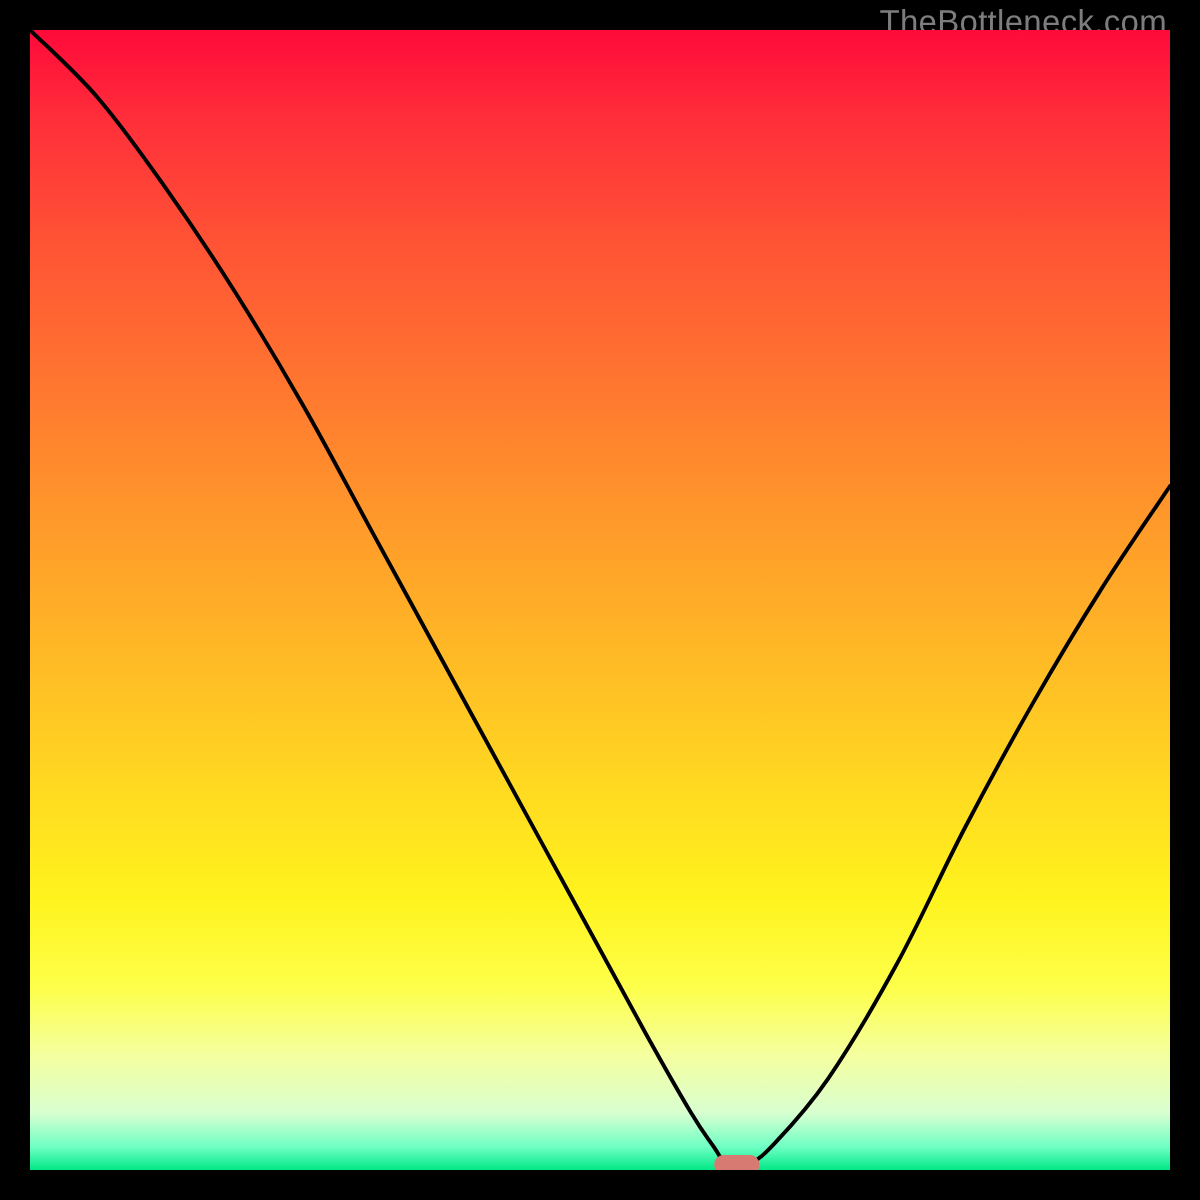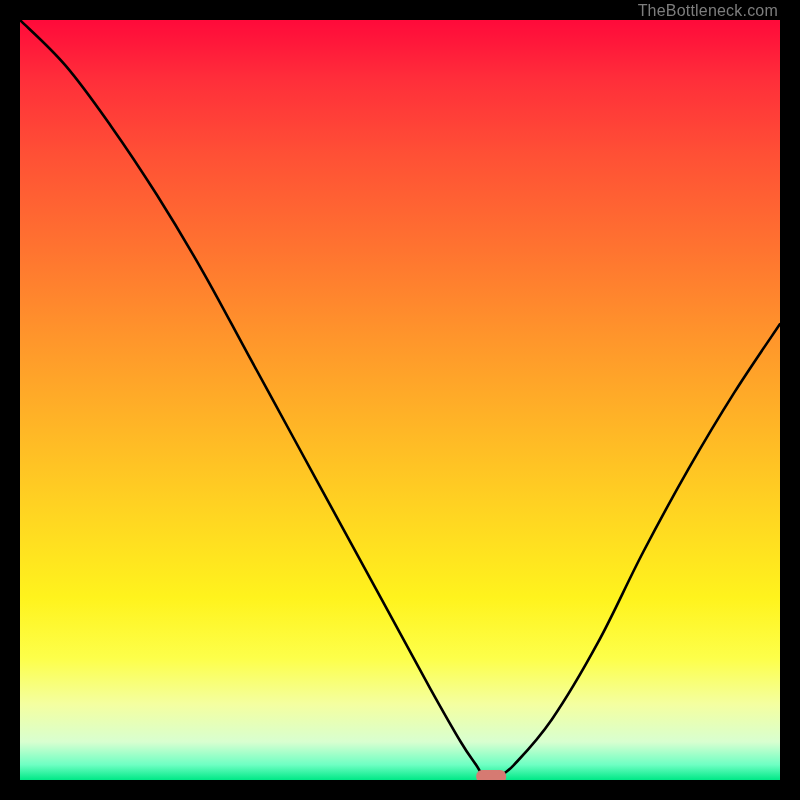--- a/index.html
+++ b/index.html
@@ -37,21 +37,21 @@
       #d8ffd0 95%,
       #6effc3 98%,
       #00e887 100%
     );
   }
   .watermark {
     position: absolute;
     top: 2px;
     right: 22px;
     color: #7d7d7d;
-    font-size: 16px;
+    font-size: 22px;
     font-weight: 500;
     letter-spacing: 0.2px;
     user-select: none;
   }
   svg.overlay {
     position: absolute;
     left: 0;
     top: 0;
     width: 760px;
     height: 760px;

